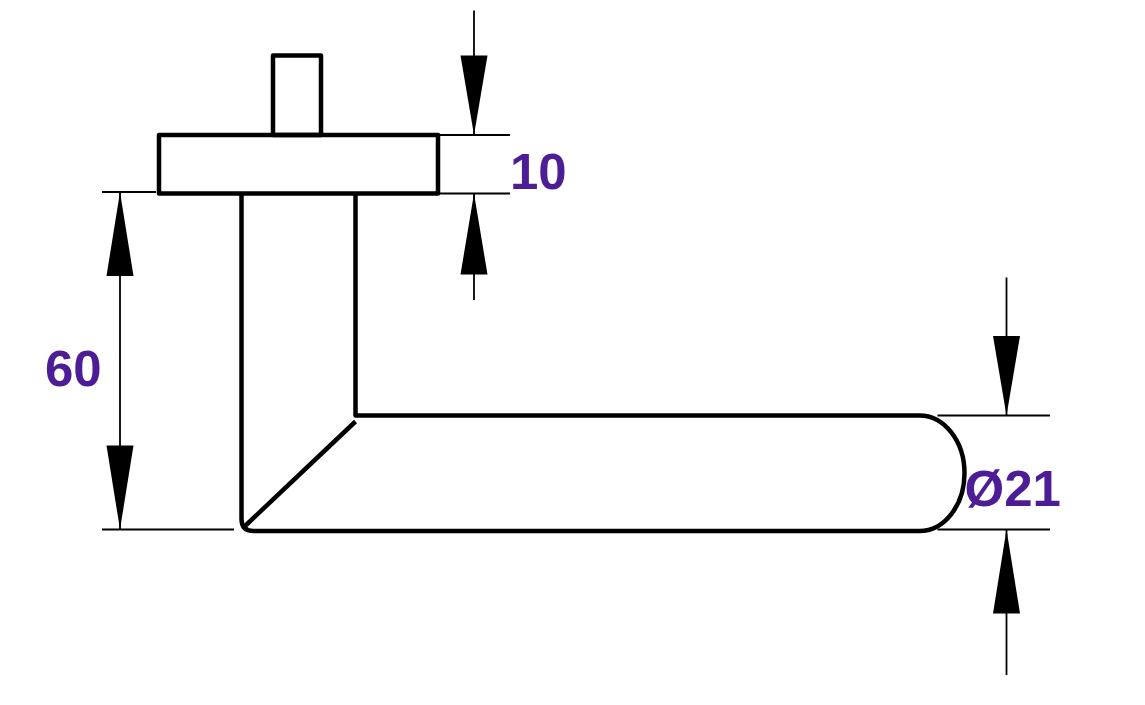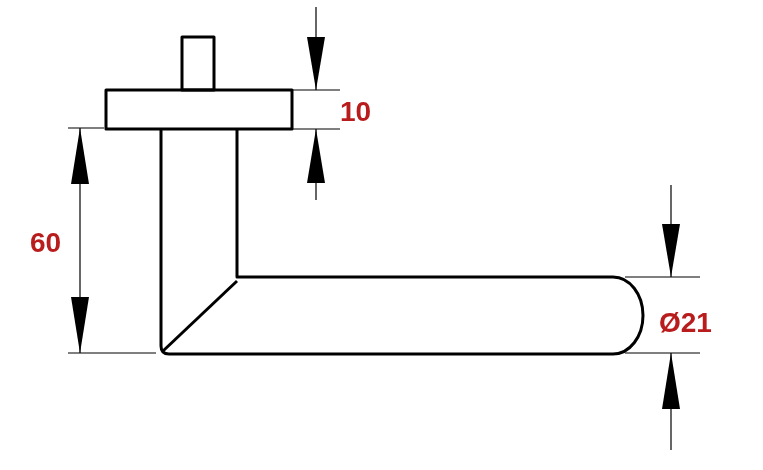--- a/index.html
+++ b/index.html
@@ -1,18 +1,18 @@
 <!DOCTYPE html>
 <html><head>
 <meta charset="utf-8">
 <style>
   html, body { margin:0; padding:0; background:#ffffff; }
   body { width:763px; height:470px; position:relative; overflow:hidden; font-family:"Liberation Sans", sans-serif; }
   svg { position:absolute; left:0; top:0; }
-  .dim-label { position:absolute; font-family:"Liberation Sans", sans-serif; font-weight:bold; font-size:28px; color:#b91c1c; line-height:1; }
+  .dim-label { position:absolute; font-family:"Liberation Sans", sans-serif; font-weight:bold; font-size:34px; color:#4c1d95; line-height:1; }
 </style>
 </head>
 <body>
 
 <svg width="763" height="470" viewBox="0 0 763 470">
   <g fill="none" stroke="#000" stroke-width="3" stroke-linejoin="round">
 
     <rect x="182" y="37" width="32" height="53"></rect>
 
     <rect x="106" y="90" width="186" height="39"></rect>
@@ -47,13 +47,13 @@
     <polygon points="80,128 71,184 89,184"></polygon>
     <polygon points="80,353 71,297 89,297"></polygon>
 
     <polygon points="662,224 680,224 671,277"></polygon>
     <polygon points="662,409 680,409 671,353"></polygon>
   </g>
 </svg>
 
 <div class="dim-label" style="left:340px; top:98px;">10</div>
 <div class="dim-label" style="left:30px; top:229px;">60</div>
-<div class="dim-label" style="left:643px; top:309px;margin-left:16px;">Ø21</div>
+<div class="dim-label" style="left:643px; top:309px;">Ø21</div>
 
 </body></html>

